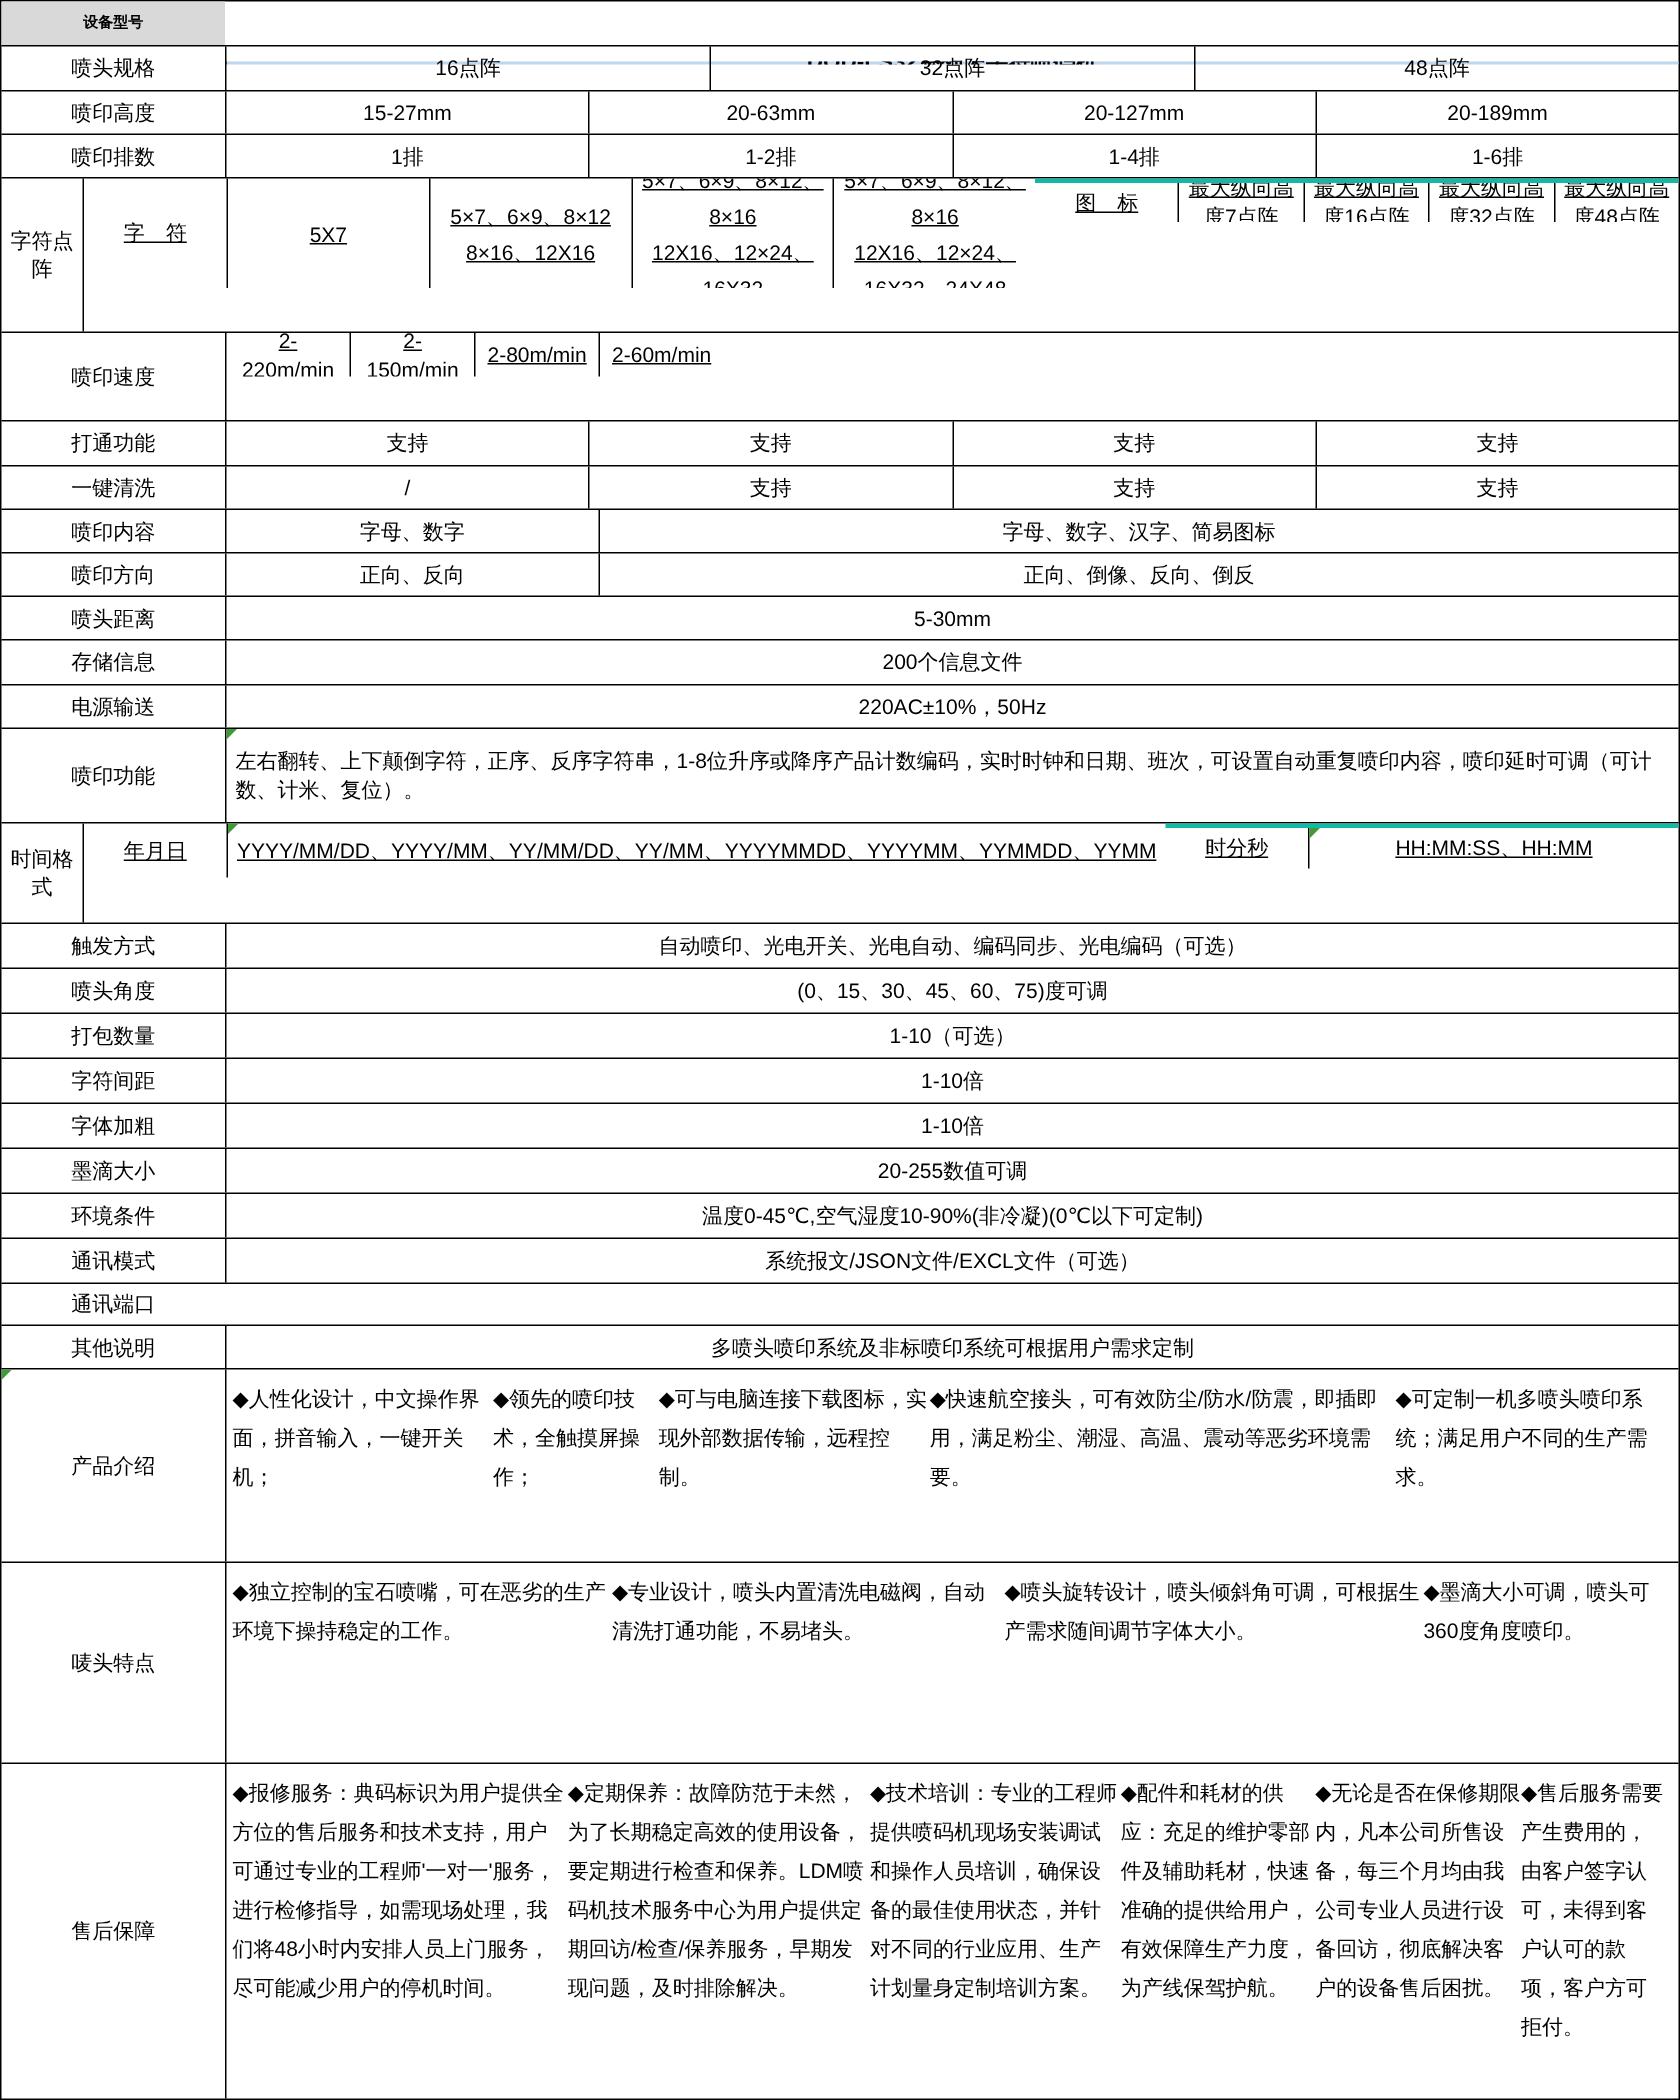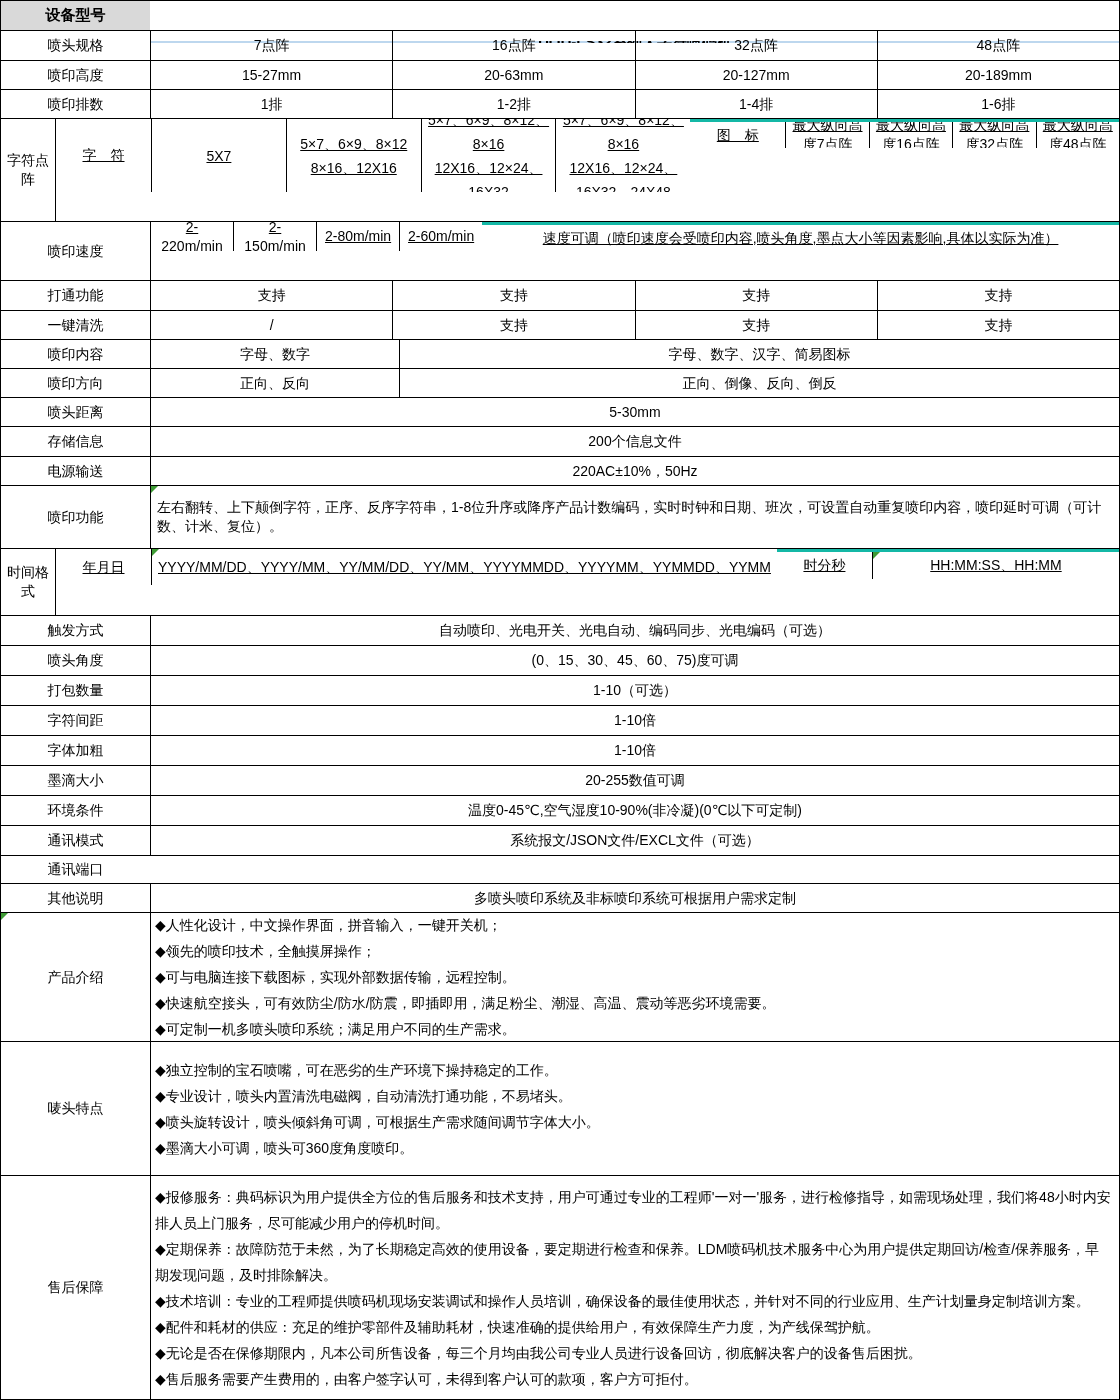--- a/index.html
+++ b/index.html
@@ -15,25 +15,25 @@
   .label  { flex:0 0 149px; }
   .grp    { flex:0 0 54px; padding:1px 3px; }
   .sub    { flex:0 0 95px; }
   .v      { flex:1 1 0; }
   .v3     { flex:3 1 0; }
   .v4     { flex:4 1 0; }
   .stack  { flex:1 1 0; display:flex; flex-direction:row; padding:0; border-left:1px solid #000;text-decoration:underline; }
   .sr     { display:flex; flex:0 0 auto; align-items:stretch; }
   .sr + .sr { border-top:3px solid #14b8a6; }
   .sr .td:first-child { border-left:none; }
-  .hdr-label { background:#d9d9d9; font-weight:bold; font-size:15px; }
+  .hdr-label { background:#d9d9d9; font-weight:bold; font-size:10px; }
   .hdr-title { background:#bdd7ee; font-weight:bold; font-size:15px; flex:1 1 0;margin-top:40px; }
   .pre   { white-space:pre-line; line-height:24px; }
   .left  { justify-content:flex-start; text-align:left; }
-  .bullets { flex:1 1 0; display:flex; flex-direction:column; justify-content:center;
+  .bullets { flex:1 1 0; display:flex; flex-direction:row; justify-content:center;
              text-align:left; font-size:14px; line-height:26px; padding:6px 8px 6px 4px;
              border-left:1px solid #000; position:relative; }
   .bullet { display:block; }
   .tri { position:absolute; top:0; left:0; width:0; height:0;
          border-top:7px solid #3e9b35; border-right:7px solid transparent; }
   .rh28{height:28px}.rh29{height:29px}.rh30{height:30px}
   .rh59{height:59px}.rh63{height:63px}.rh67{height:67px}.rh103{height:103px}
   .rh129{height:129px}.rh134{height:134px}
   .srh29{height:29px}.srh30{height:30px}.srh36{height:36px}.srh73{height:73px}
   .grow{flex:1 1 auto}
@@ -43,21 +43,20 @@
 
 <div class="tbl">
 
   <div class="tr rh29">
     <div class="td label hdr-label">设备型号</div>
     <div class="td hdr-title">DOD-LS32系列大字符喷码机</div>
   </div>
 
   <div class="tr rh30">
     <div class="td label">喷头规格</div>
-    <div class="td v">7点阵</div>
     <div class="td v">16点阵</div>
     <div class="td v">32点阵</div>
     <div class="td v">48点阵</div>
   </div>
   <div class="tr rh29">
     <div class="td label">喷印高度</div>
     <div class="td v">15-27mm</div>
     <div class="td v">20-63mm</div>
     <div class="td v">20-127mm</div>
     <div class="td v">20-189mm</div>
@@ -95,23 +94,20 @@
 
   <div class="tr rh59">
     <div class="td label">喷印速度</div>
     <div class="stack">
       <div class="sr srh29">
         <div class="td v">2-220m/min</div>
         <div class="td v">2-150m/min</div>
         <div class="td v">2-80m/min</div>
         <div class="td v">2-60m/min</div>
       </div>
-      <div class="sr srh29 grow">
-        <div class="td v4">速度可调（喷印速度会受喷印内容,喷头角度,墨点大小等因素影响,具体以实际为准）</div>
-      </div>
     </div>
   </div>
 
   <div class="tr rh30">
     <div class="td label">打通功能</div>
     <div class="td v">支持</div>
     <div class="td v">支持</div>
     <div class="td v">支持</div>
     <div class="td v">支持</div>
   </div>

